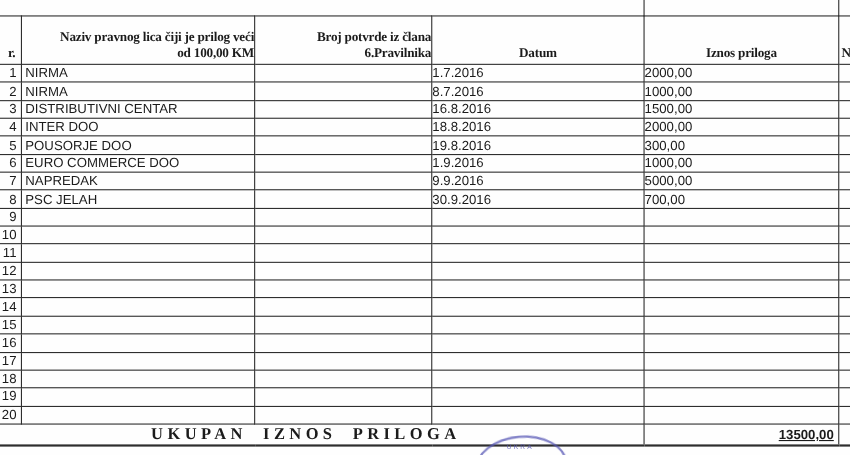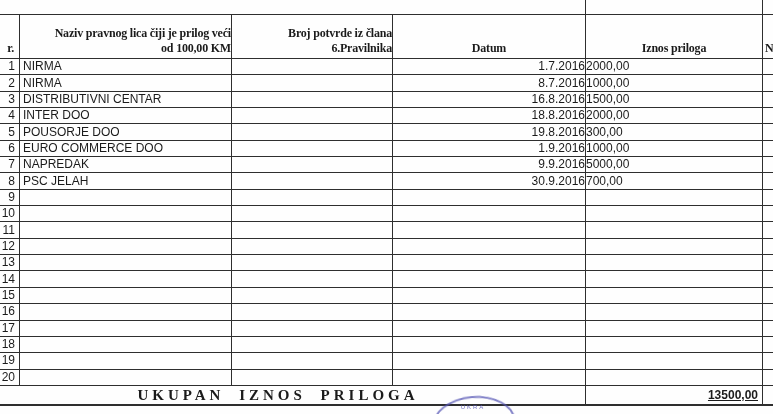--- a/index.html
+++ b/index.html
@@ -51,21 +51,21 @@
 
   
   .form-table tbody tr { height:16.35px; }
   .form-table tbody td {
     font-size:12px;
     line-height:15px;
     vertical-align:middle;
   }
   td.c-num   { text-align:right; padding-right:4px; font-size:11.5px; }
   td.c-naziv { text-align:left;  padding-left:3px; }
-  td.c-datum { text-align:right;margin-left:36px; }
+  td.c-datum { text-align:left;margin-left:36px; }
   td.c-iznos { text-align:left; padding-right:4px; }
 
   
   .form-table tfoot tr { height:20px; }
   .form-table tfoot td { border-bottom:2px solid #2e2e2e; vertical-align:middle; }
   td.total-label {
     font-family:"Liberation Serif", serif;
     font-weight:bold;
     font-size:15px;
     letter-spacing:4px;

